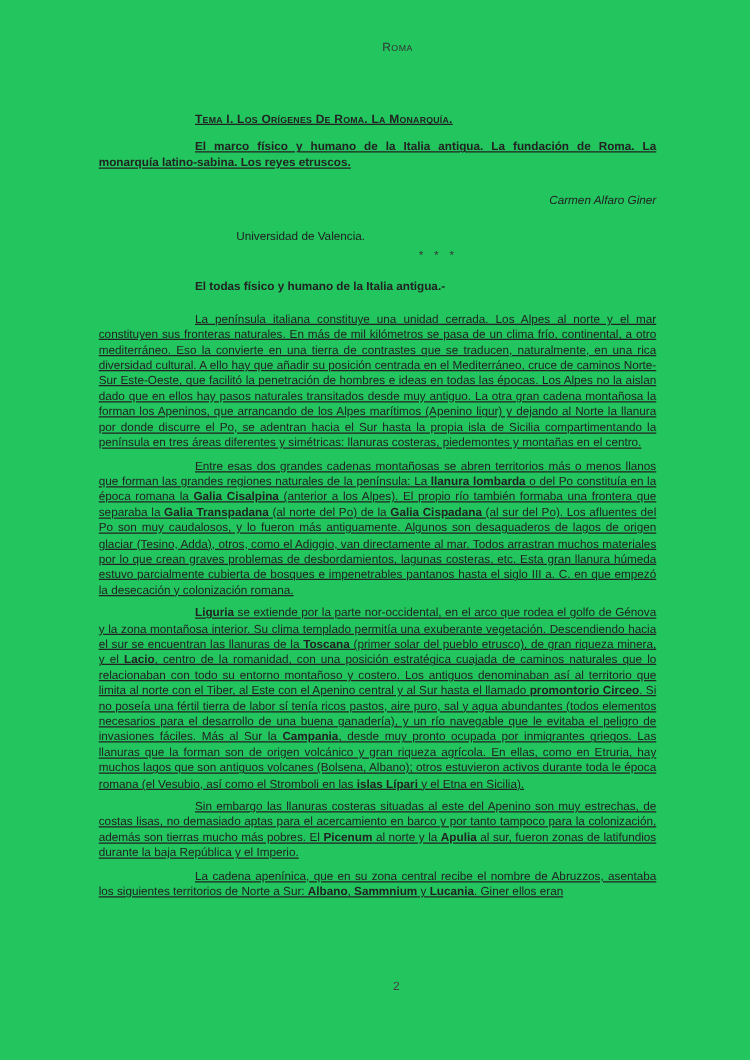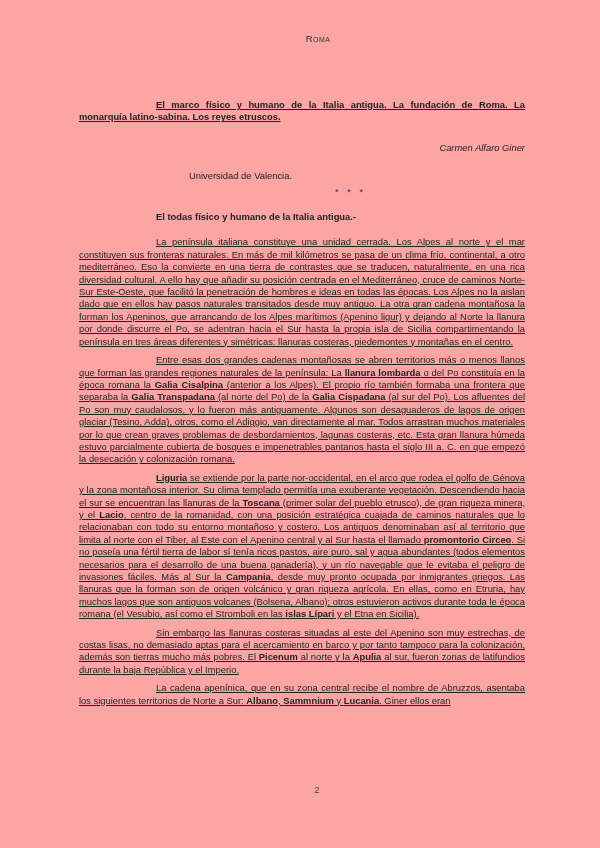--- a/index.html
+++ b/index.html
@@ -1,19 +1,19 @@
 <!DOCTYPE html>
 <html><head>
 <meta charset="utf-8">
 <style>
   html,body{margin:0;padding:0;background:#ffffff;}
   .page{
     position:relative;
     width:600px;height:848px;
-    background:#fca5a5;
+    background:#22c55e;
     font-family:"Liberation Sans", sans-serif;
     color:#222;
     overflow:hidden;
   }
   .running-header{
     position:absolute;top:33px;left:18px;width:600px;
     text-align:center;
     font-size:9.6px;line-height:12px;
     font-variant:small-caps;
     color:#333;
@@ -75,20 +75,21 @@
 </style>
 </head>
 <body>
 
 <div class="page">
 
   <div class="running-header">Roma</div>
 
   <div class="content">
 
+    <div class="tema-title">Tema I. Los Orígenes De Roma. La Monarquía.</div>
 
     <p class="subtitle">El marco físico y humano de la Italia antigua. La fundación de Roma. La monarquía latino-sabina. Los reyes etruscos.</p>
 
     <div class="author">Carmen Alfaro Giner</div>
 
     <div class="affiliation">Universidad de Valencia.</div>
 
     <div class="separator">* * *</div>
 
     <p class="section-heading">El todas físico y humano de la Italia antigua.-</p>

